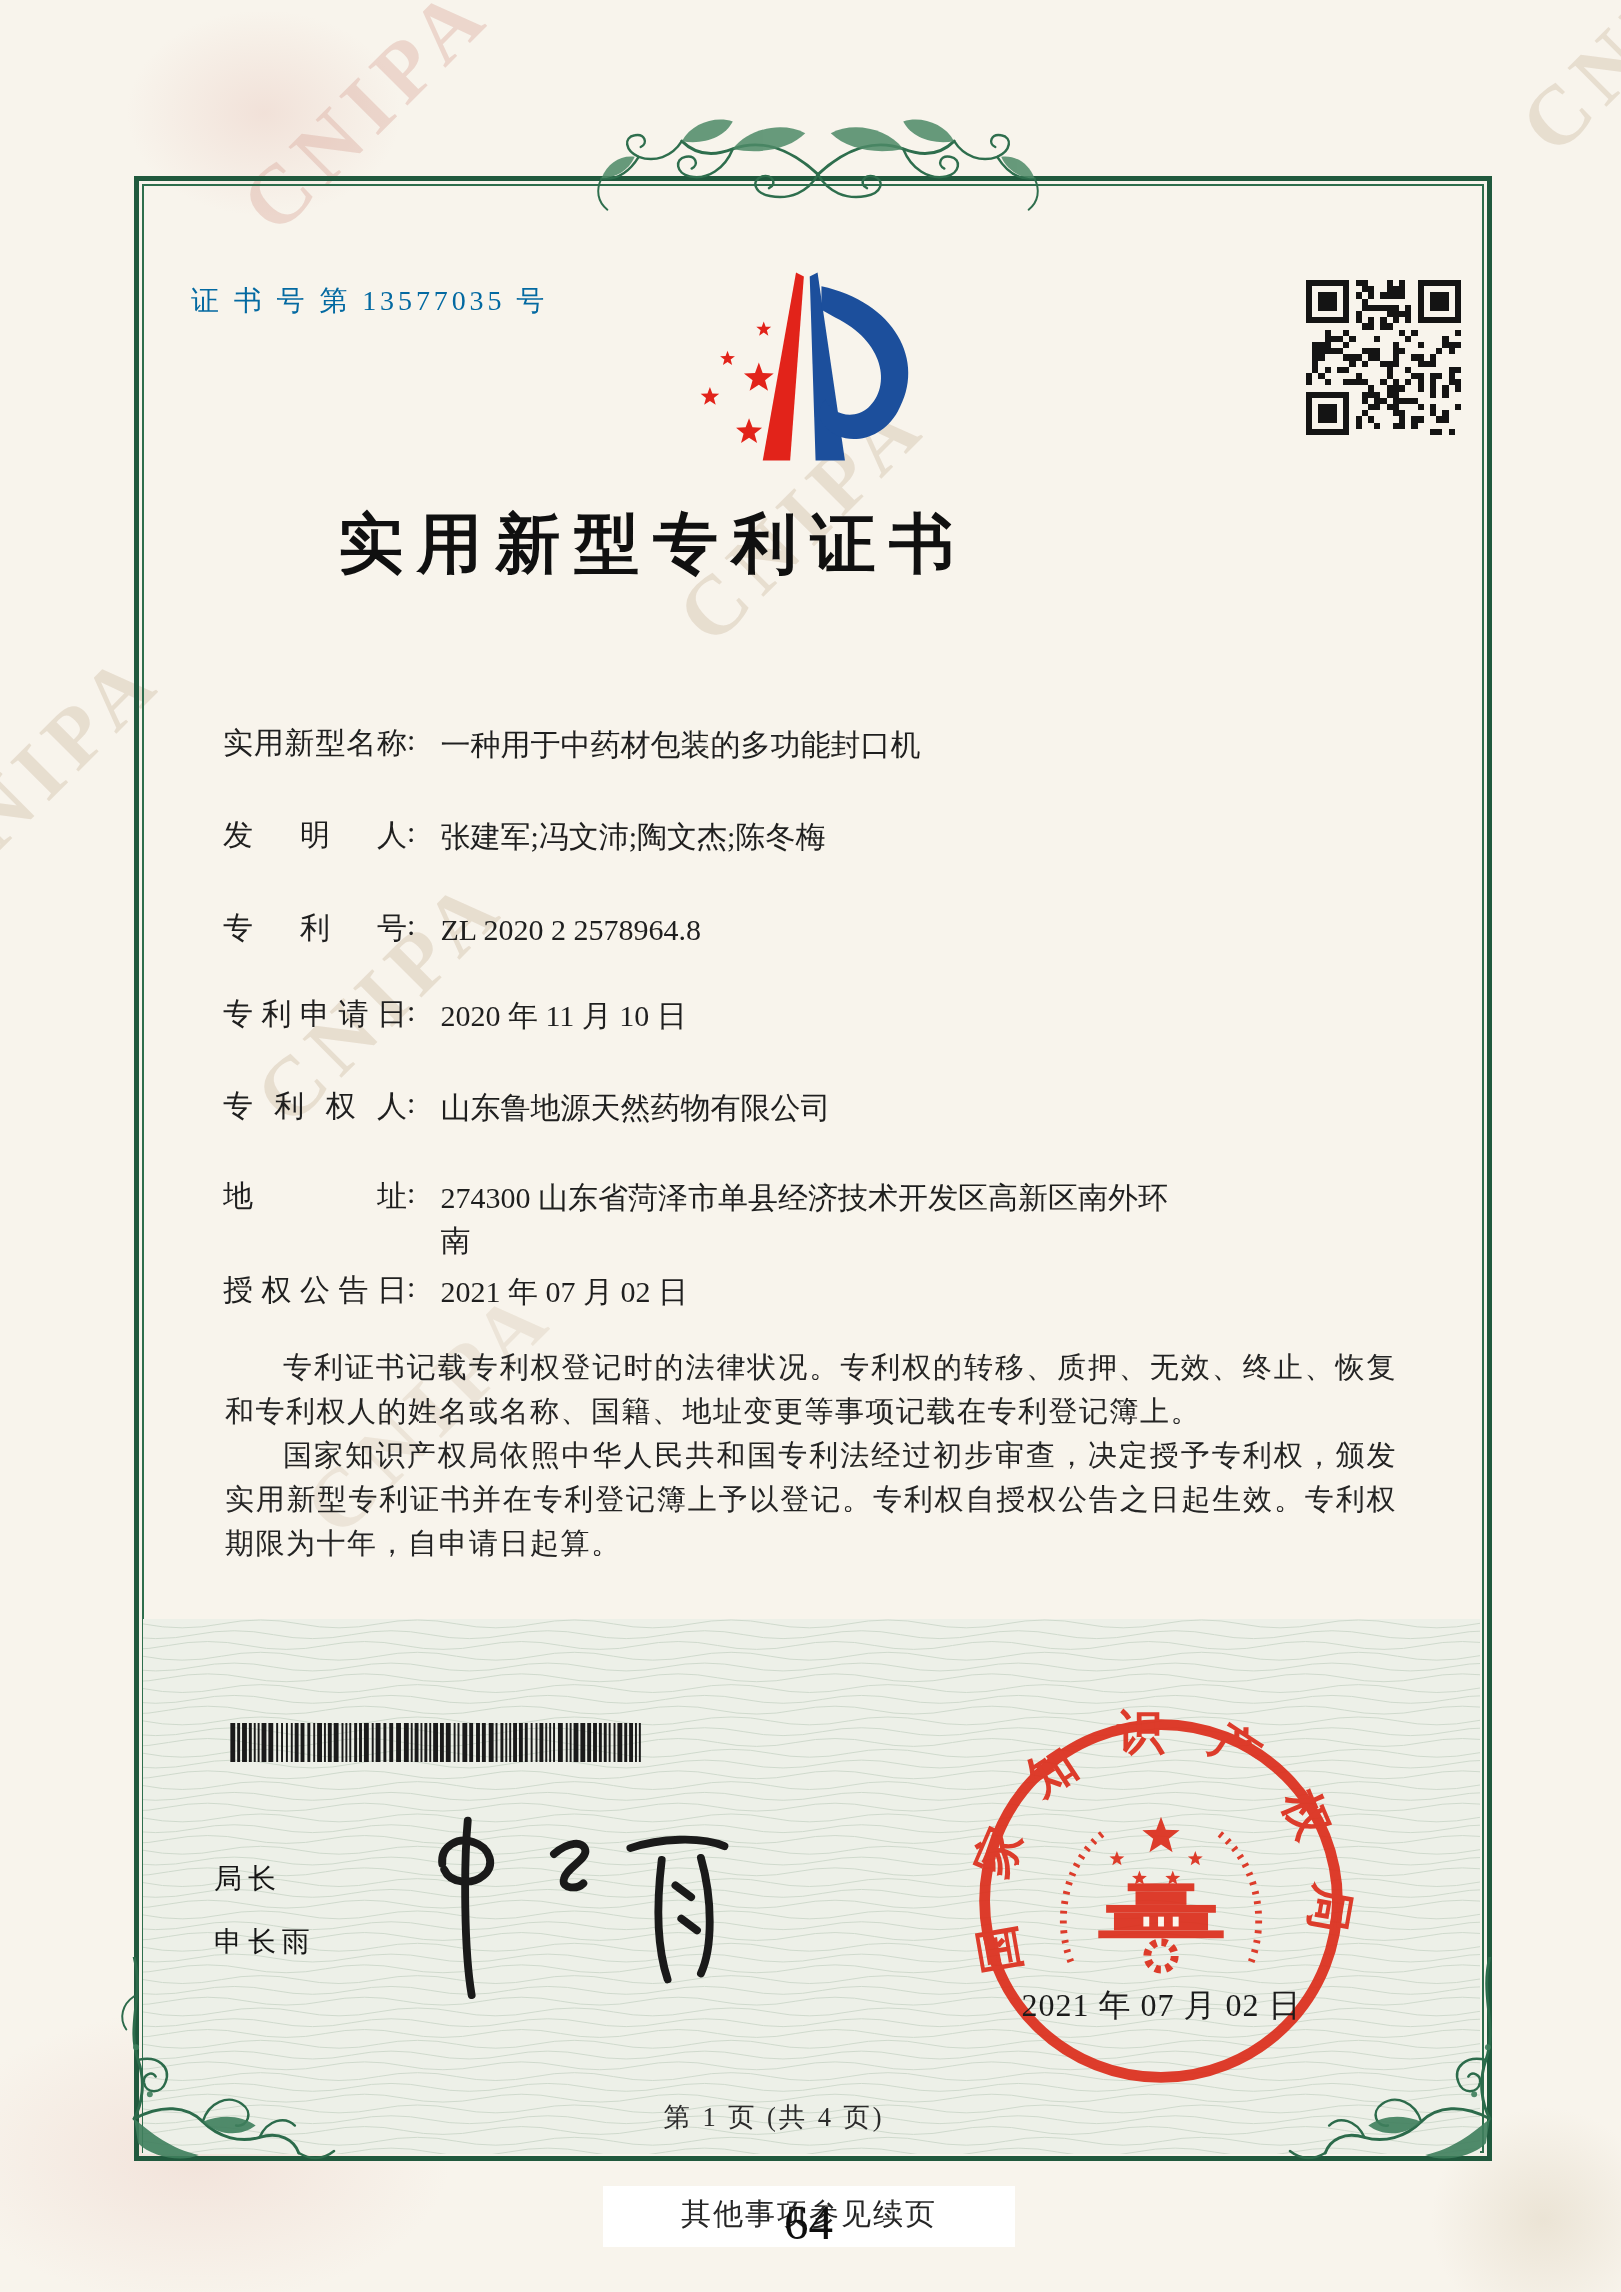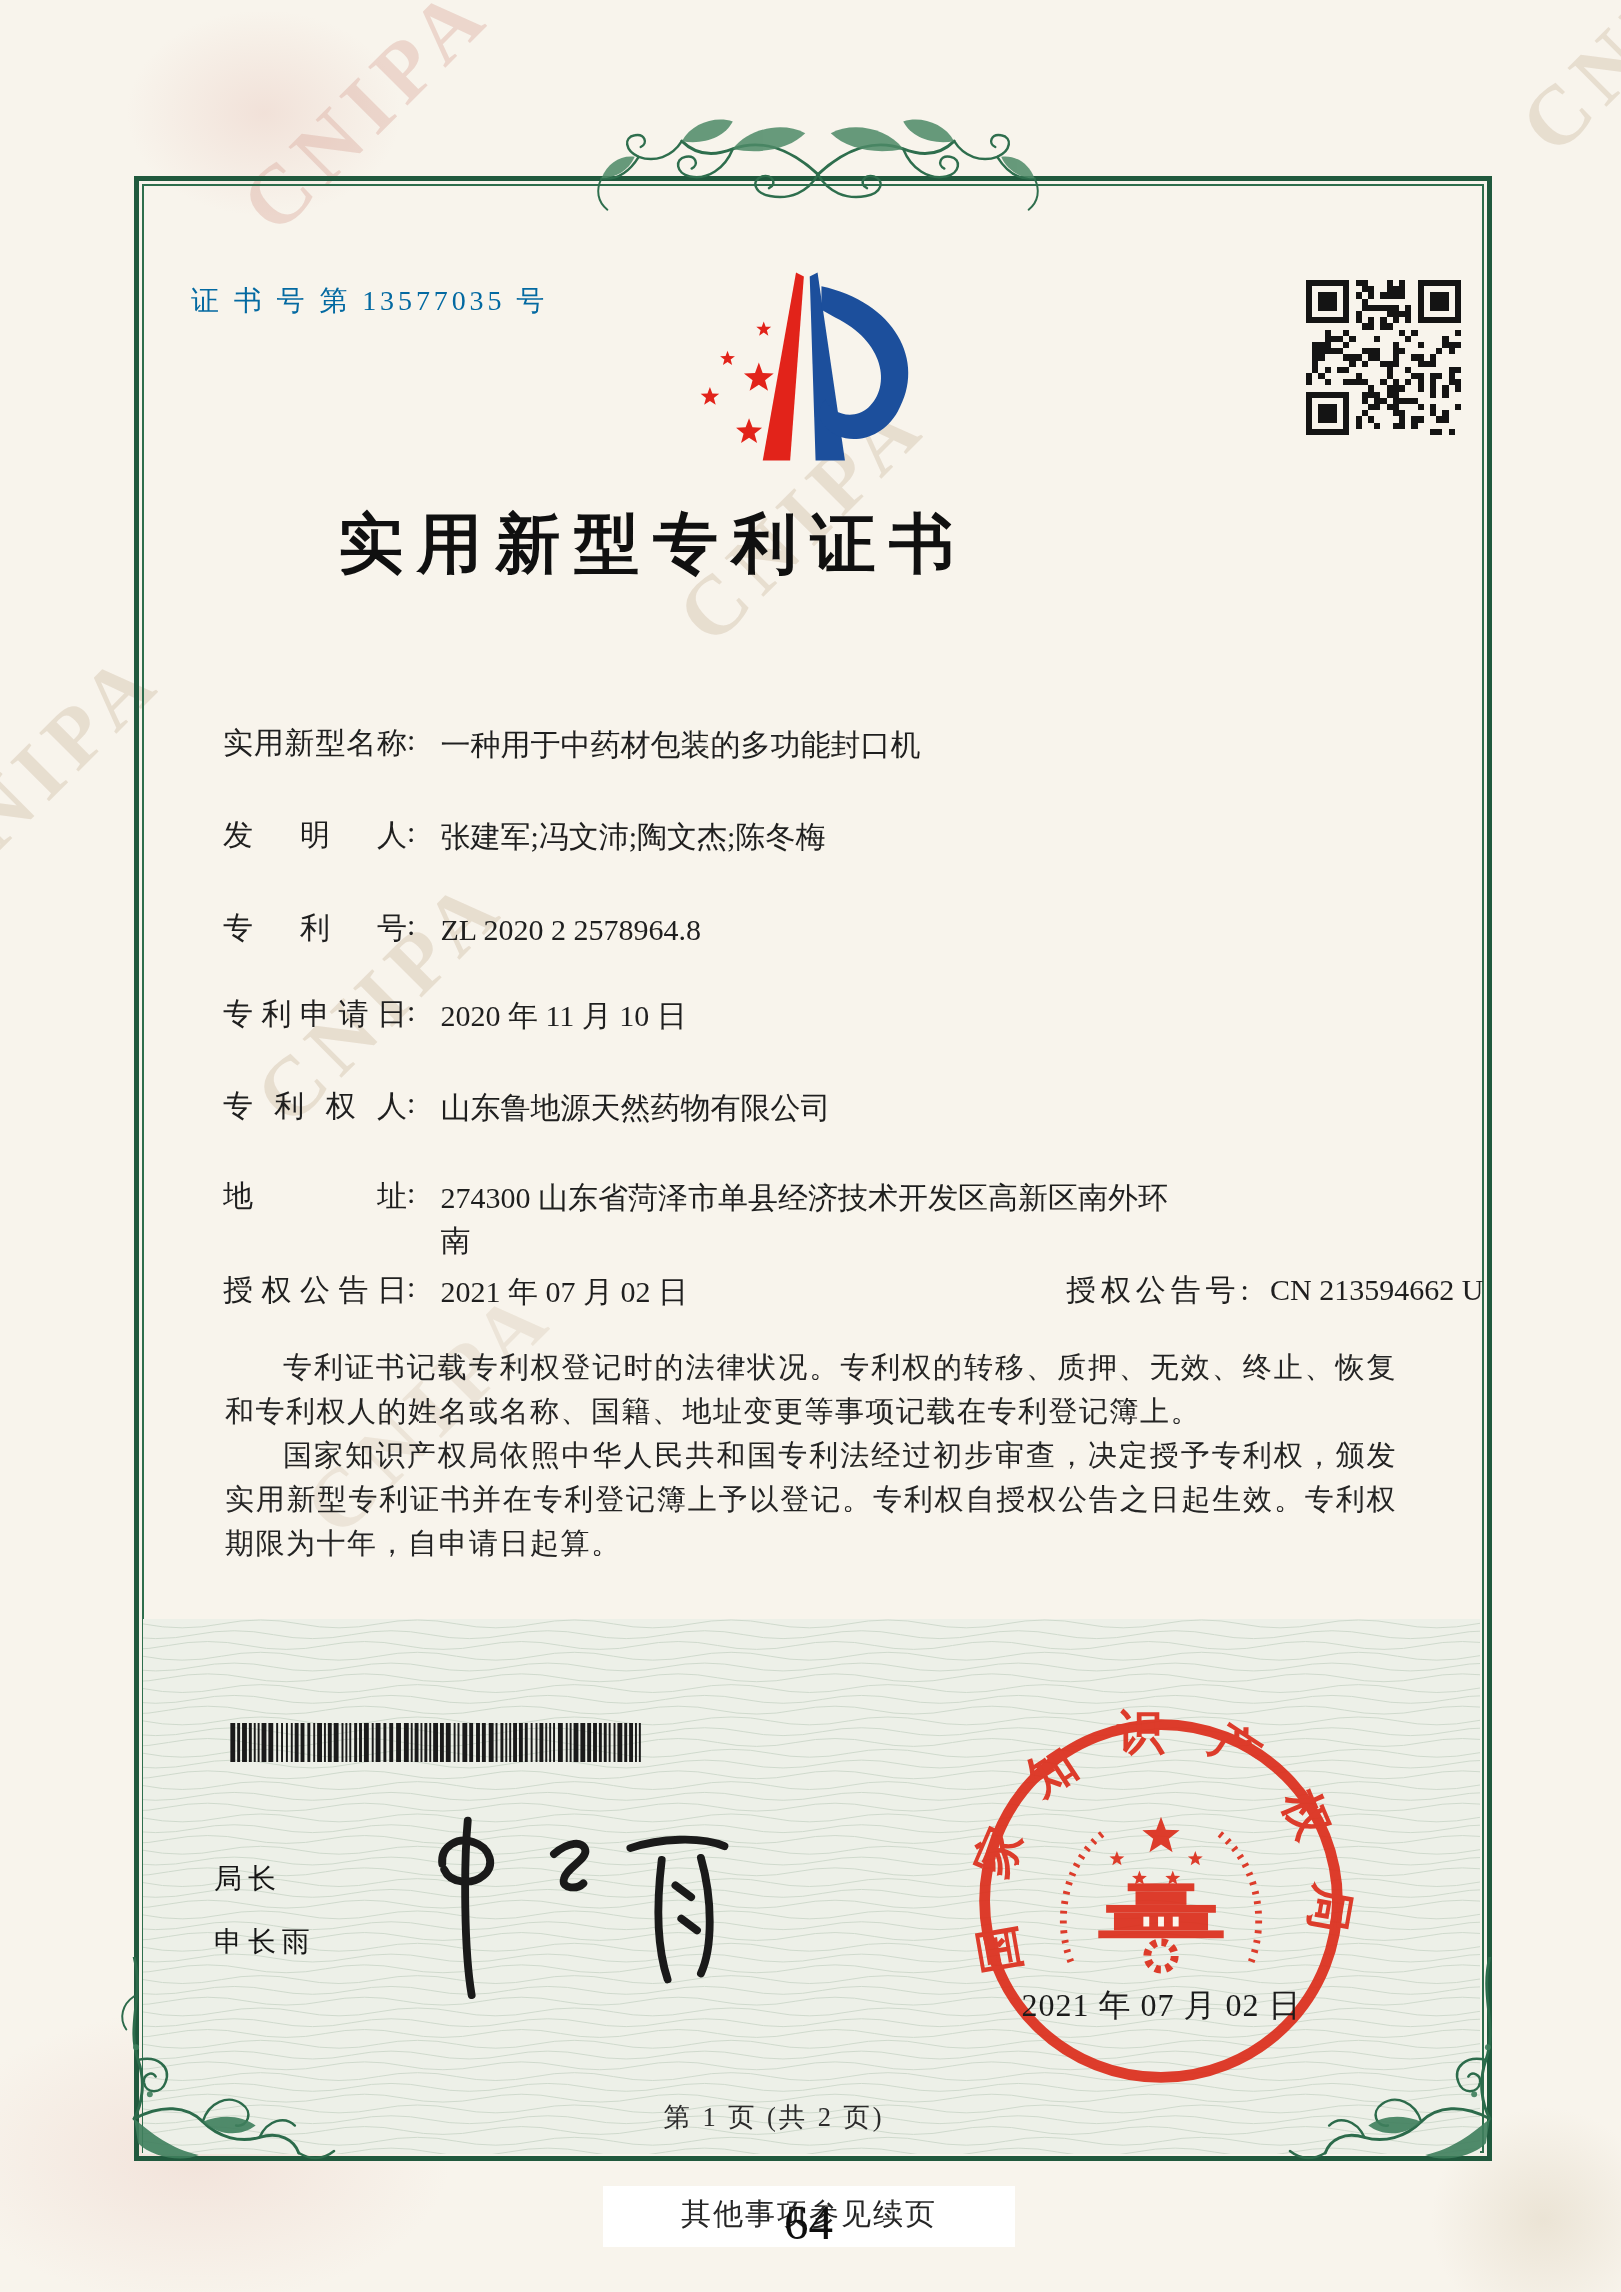--- a/index.html
+++ b/index.html
@@ -494,24 +494,20 @@
 </div>
 <div class="row" style="top:1176px;">
   <span class="flabel">地址</span><span class="fcolon">:</span>
   <span class="fvalue">274300 山东省菏泽市单县经济技术开发区高新区南外环
 南</span>
 </div>
 
 <div class="row" style="top:1270px;">
   <span class="flabel">授权公告日</span><span class="fcolon">:</span>
   <span class="fvalue">2021 年 07 月 02 日</span>
-  <span class="grant2">
-    <span class="g2label">授权公告号</span><span>:</span>
-    <span style="margin-left:13.7px;">CN 213594662 U</span>
-  </span>
 </div>
 
 <div class="paras">
   <p>专利证书记载专利权登记时的法律状况。专利权的转移、质押、无效、终止、恢复和专利权人的姓名或名称、国籍、地址变更等事项记载在专利登记簿上。</p>
   <p>国家知识产权局依照中华人民共和国专利法经过初步审查，决定授予专利权，颁发实用新型专利证书并在专利登记簿上予以登记。专利权自授权公告之日起生效。专利权期限为十年，自申请日起算。</p>
 </div>
 
 <svg id="barcode" width="420" height="39" viewBox="0 0 428 40">
     <rect x="0" y="0" width="5" height="40" fill="#1a1a1a"></rect>
     <rect x="7" y="0" width="3" height="40" fill="#1a1a1a"></rect>
@@ -631,17 +627,17 @@
     <g fill="#fdf6ee">
       <rect x="-18" y="24" width="6" height="10"></rect>
       <rect x="-3" y="24" width="6" height="10"></rect>
       <rect x="12" y="24" width="6" height="10"></rect>
     </g>
     <circle cx="0" cy="64" r="14" fill="none" stroke="#dc2f1d" stroke-width="8" stroke-dasharray="6 5"></circle>
   </g>
 </svg>
 <div class="sealdate">2021 年 07 月 02 日</div>
 
-<div class="pageinfo">第 1 页 (共 2 页)</div>
+<div class="pageinfo">第 1 页 (共 4 页)</div>
 <div class="strip"></div>
 <div class="contnote">其他事项参见续页</div>
 <div class="overlaynum">64</div>
 
 
 </body></html>

